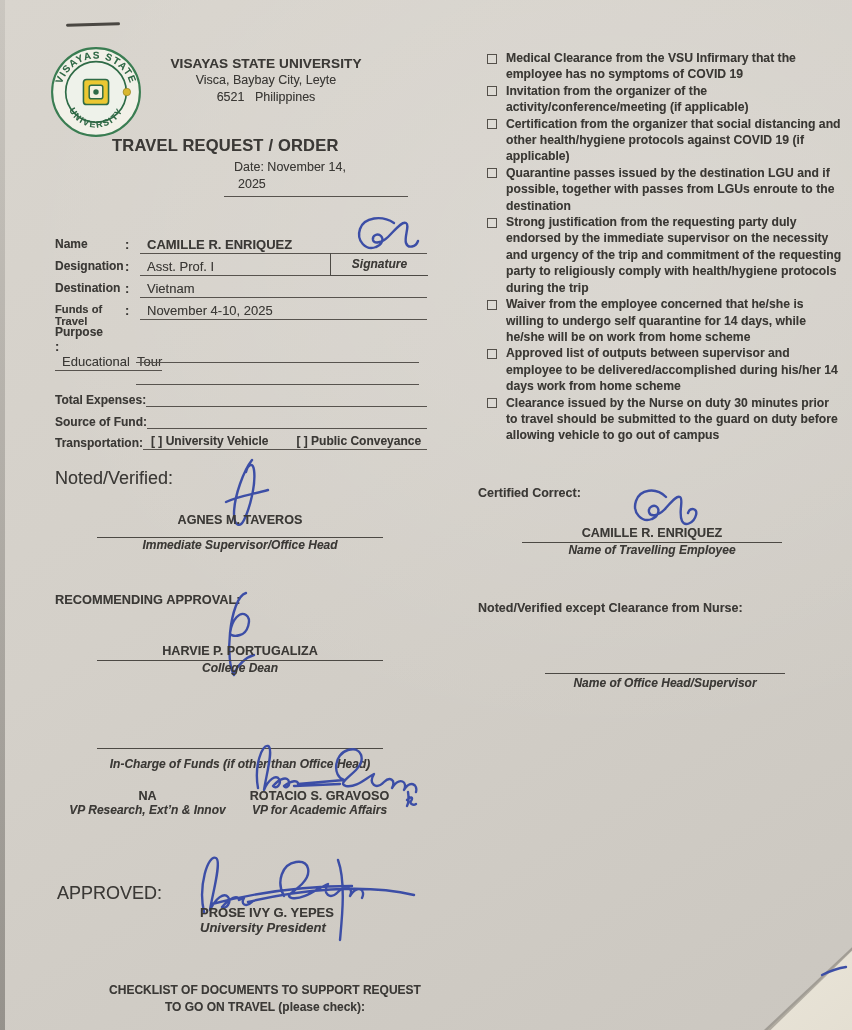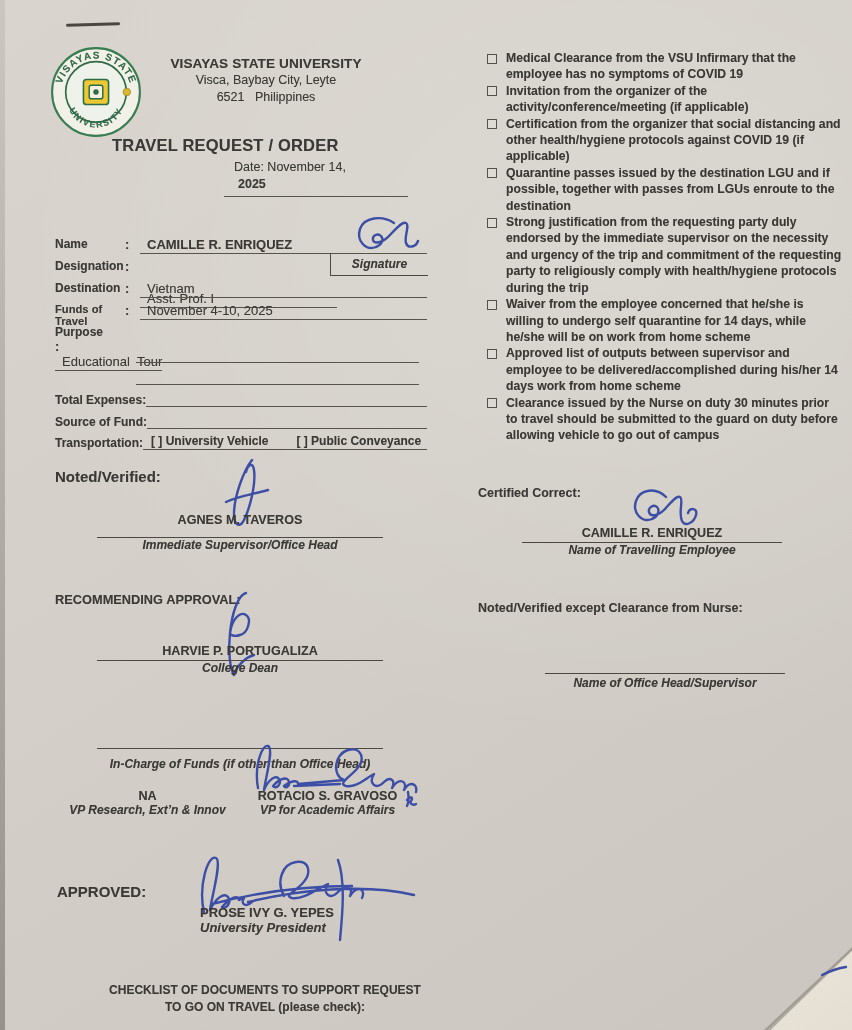--- a/index.html
+++ b/index.html
@@ -14,34 +14,34 @@
   .abs{position:absolute;}
   .bi{font-weight:bold;font-style:italic;}
   .ctr{text-align:center;}
   .ln{border-bottom:1.4px solid #57534e;height:0;}
   
   .hdr{left:150px;top:55px;width:232px;line-height:17px;font-size:12.5px;}
   .hdr .uni{font-size:13.6px;font-weight:bold;letter-spacing:.1px;}
   .title{left:112px;top:136px;font-size:16.5px;font-weight:bold;letter-spacing:.2px;}
   .dateblk{left:224px;top:159px;width:184px;border-bottom:1.4px solid #57534e;
            font-size:12.5px;line-height:17px;padding-bottom:3px;}
-  .dateblk .l1{padding-left:10px;} .dateblk .l2{padding-left:14px;font-weight:bold;}
+  .dateblk .l1{padding-left:10px;} .dateblk .l2{padding-left:14px;}
   
   .frow{position:absolute;left:55px;width:372px;height:16px;display:flex;align-items:flex-start;font-size:13px;}
   .frow .lab{width:70px;font-size:12px;font-weight:bold;}
   .frow .col{width:15px;font-weight:bold;}
   .frow .val{flex:1;border-bottom:1.4px solid #57534e;padding:0 0 1px 7px;white-space:nowrap;}
-  .frow .val.short{flex:none;width:190px;margin-top:32px;}
+  .frow .val.short{flex:none;width:190px;}
   .valb{font-weight:bold;}
   .sigbox{left:330px;top:253px;width:97px;height:22px;border-left:1.6px solid #4c4944;
           border-bottom:1.6px solid #4c4944;display:flex;align-items:center;justify-content:center;
           font-size:12px;}
   .exrow{position:absolute;left:55px;width:372px;height:15px;display:flex;align-items:flex-end;font-size:12px;font-weight:bold;}
   .exrow .val{flex:1;border-bottom:1.4px solid #57534e;display:flex;gap:28px;padding:0 0 1px 8px;font-size:12px;margin-top:32px;}
-  .hd1{font-size:15px;font-weight:bold;}
+  .hd1{font-size:18px;font-weight:normal;}
   .hd2{font-size:12.8px;font-weight:bold;}
   .sigline{border-bottom:1.4px solid #4c4944;}
   .nm{font-size:12.6px;font-weight:bold;}
   .tt{font-size:12px;font-weight:bold;font-style:italic;}
   
   .cklist{left:487px;top:50px;width:356px;}
   .ck{display:flex;font-size:12.2px;font-weight:bold;line-height:16.4px;color:#3a3834;}
   .ck .box{flex:none;width:8px;height:8px;border:1.3px solid #54504a;margin:3.5px 9px 0 0;background:rgba(255,255,255,0.12);}
   
   svg.ink path{fill:none;stroke:#3c4ea6;stroke-width:2.4;stroke-linecap:round;stroke-linejoin:round;}
@@ -183,21 +183,21 @@
     <path d="M10 52 C6 30 14 8 20 10 C26 12 18 40 16 54 C20 44 28 38 31 43 C34 48 28 54 25 50 C32 42 40 40 41 46 C42 50 38 53 36 50 C44 44 50 44 50 48 L96 44 C84 40 86 18 100 14 C114 10 118 24 108 34 C100 42 90 48 98 50 C108 52 118 42 126 38 C120 48 128 54 136 46 C142 40 148 44 144 52 C152 40 160 46 156 54 C162 44 170 48 168 56 M46 50 L92 48"></path>
   </svg>
   <svg class="abs ink" style="left:404px;top:790px;" width="14" height="18" viewBox="0 0 14 18">
     <path d="M4 2 C5 8 4 14 3 16 M3 10 C6 6 10 7 7 11 C5 13 9 16 12 14" stroke-width="1.6"></path>
   </svg>
 
   <div class="abs ctr" style="left:60px;top:789px;width:175px;">
     <div class="nm">NA</div>
     <div class="tt">VP Research, Ext’n &amp; Innov</div>
   </div>
-  <div class="abs ctr" style="left:235px;top:789px;width:185px;">
+  <div class="abs ctr" style="left:227px;top:789px;width:185px;">
     <div class="nm">ROTACIO S. GRAVOSO</div>
     <div class="tt">VP for Academic Affairs</div>
   </div>
 
   <div class="abs hd1" style="left:57px;top:883px;">APPROVED:</div>
 
   <svg class="abs ink" style="left:188px;top:838px;" width="230" height="108" viewBox="0 0 230 108">
     <path d="M16 74 C10 48 20 16 28 20 C34 23 24 58 22 72 C28 60 36 54 40 59 C44 64 38 72 34 69 C42 60 50 56 51 62 L56 60 C52 66 58 70 64 64 M96 58 C88 44 94 26 108 24 C122 22 124 36 114 46 C106 54 96 58 104 60 C116 62 130 50 140 46 C134 56 142 62 150 54 C158 46 166 50 162 58 C170 46 178 52 174 60 M150 22 C158 44 154 80 152 102 M24 66 C70 54 120 48 164 48 M60 64 C110 52 175 45 226 57"></path>
   </svg>
 

